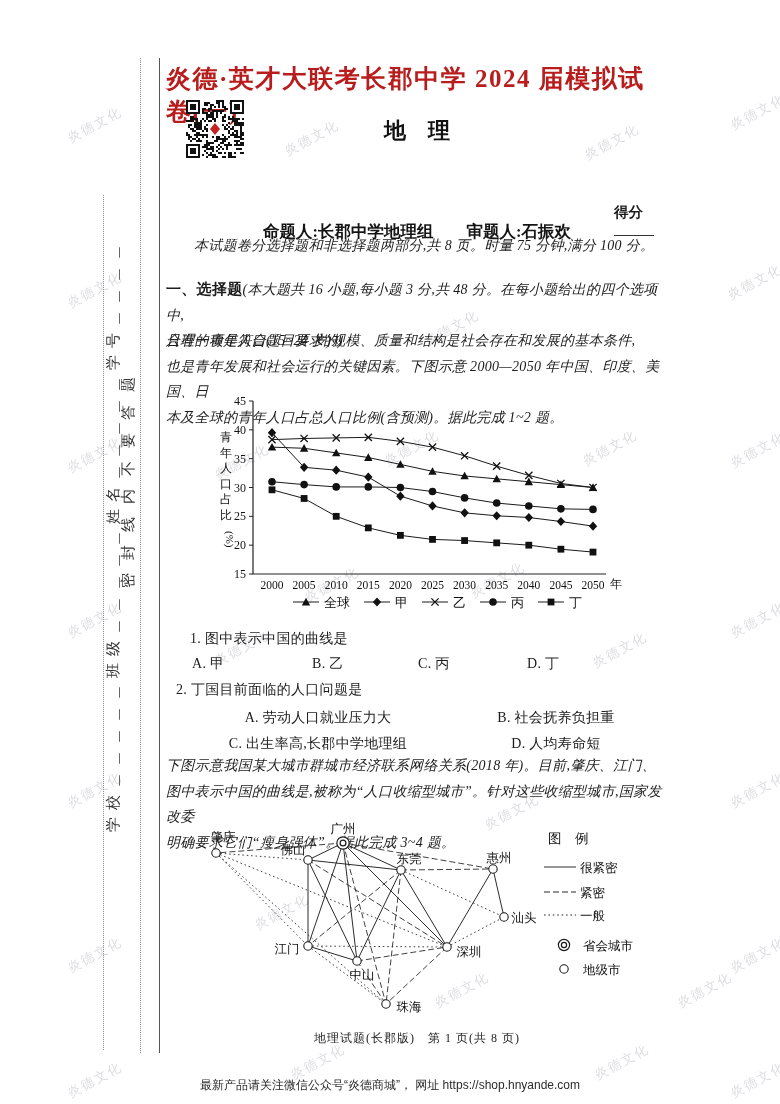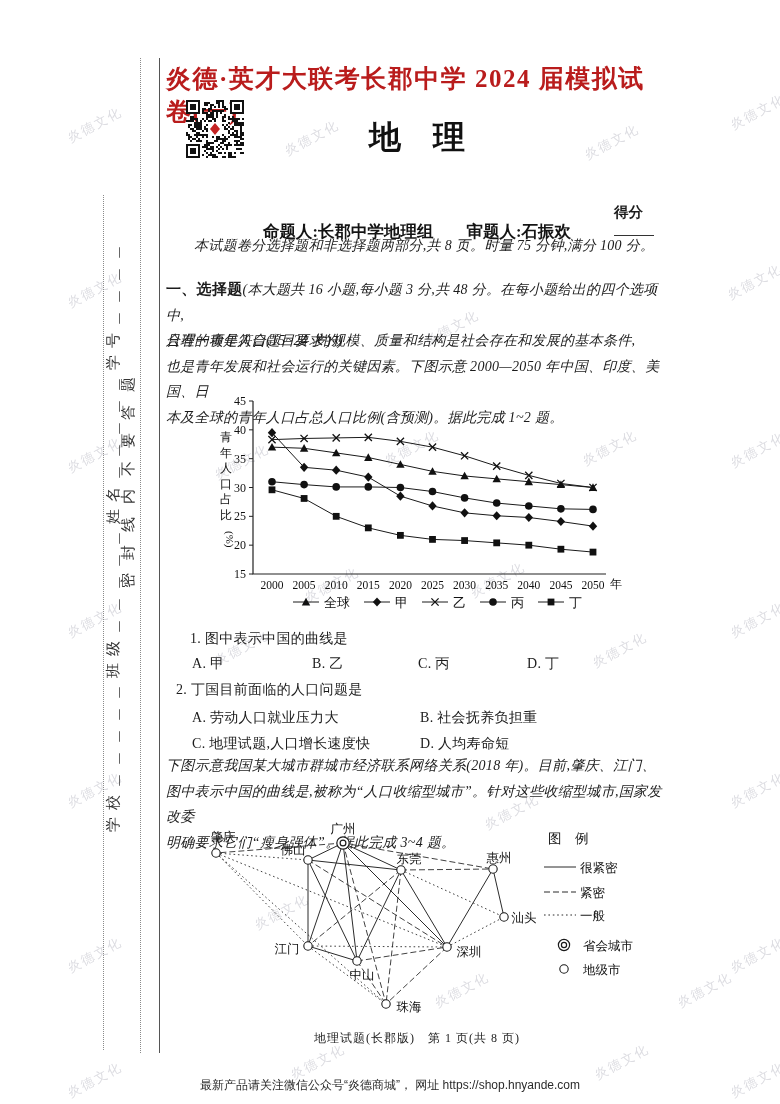--- a/index.html
+++ b/index.html
@@ -17,21 +17,21 @@
       transform-origin:0 0;white-space:nowrap;font-size:15px;line-height:14px;
       letter-spacing:7px;color:#333;}
   .seal-inner{position:absolute;left:121px;top:588px;transform:rotate(-90deg);
       transform-origin:0 0;white-space:nowrap;font-size:15px;line-height:14px;
       letter-spacing:13px;color:#333;}
   
   .content{position:absolute;left:166px;top:0;width:502px;}
   .exam-title{position:absolute;top:62px;left:0;width:100%;text-align:left;
       font-size:25px;font-weight:bold;letter-spacing:1.5px;color:#b91c1c;}
   .subject{position:absolute;top:116px;left:0;width:100%;text-align:center;
-      font-size:32px;font-weight:bold;color:#111;}
+      font-size:22px;font-weight:bold;color:#111;}
   .authors{position:absolute;top:177px;left:0;width:100%;text-align:center;
       font-size:16.5px;font-weight:bold;color:#141414;margin-top:44px;}
   .score{position:absolute;top:203px;left:448px;font-size:14.5px;font-weight:bold;}
   .score-line{display:inline-block;width:40px;border-bottom:1.2px solid #333;height:13px;}
   .bodytext{font-size:14px;letter-spacing:0.3px;line-height:25.5px;}
   .kai{font-style:italic;}
   .indent{text-indent:2em;font-style:italic;}
   .sec-bold{font-weight:bold;font-size:15px;font-style:normal;}
   .optgrid4{display:grid;grid-template-columns:120px 106px 109px 1fr;padding-left:26px;}
   .optgrid2{display:grid;grid-template-columns:228px 1fr;padding-left:26px;}
@@ -518,24 +518,24 @@
     <div class="abs qstem optgrid4" style="top:655px;left:0;width:476px;">
         <span>A. 甲</span>
         <span>B. 乙</span>
         <span>C. 丙</span>
         <span>D. 丁</span>
       </div>
 
     <div class="abs qstem" style="top:681px;left:10px;text-align:center;">
       <span>2.</span><span> 丁国目前面临的人口问题是</span>
     </div>
-    <div class="abs qstem optgrid2" style="top:705px;left:0;width:476px;line-height:26px;">
+    <div class="abs qstem optgrid2" style="top:705px;left:12px;width:476px;line-height:26px;text-align:center;">
         <span>A. 劳动人口就业压力大</span>
         <span>B. 社会抚养负担重</span>
-        <span>C. 地理试题,人口增长速度快</span>
+        <span>C. 出生率高,长郡中学地理组</span>
         <span>D. 人均寿命短</span>
       </div>
 
     <div class="abs bodytext kai" style="top:753px;left:0;width:502px;">
         <div>下图示意我国某大城市群城市经济联系网络关系(2018 年)。目前,肇庆、江门、</div>
         <div>图中表示中国的曲线是,被称为“人口收缩型城市”。针对这些收缩型城市,国家发改委</div>
         <div>明确要求它们“瘦身强体”。据此完成 3~4 题。</div>
       </div>
 
     <div class="footer-page">地理试题(长郡版)　第 1 页(共 8 页)</div>

